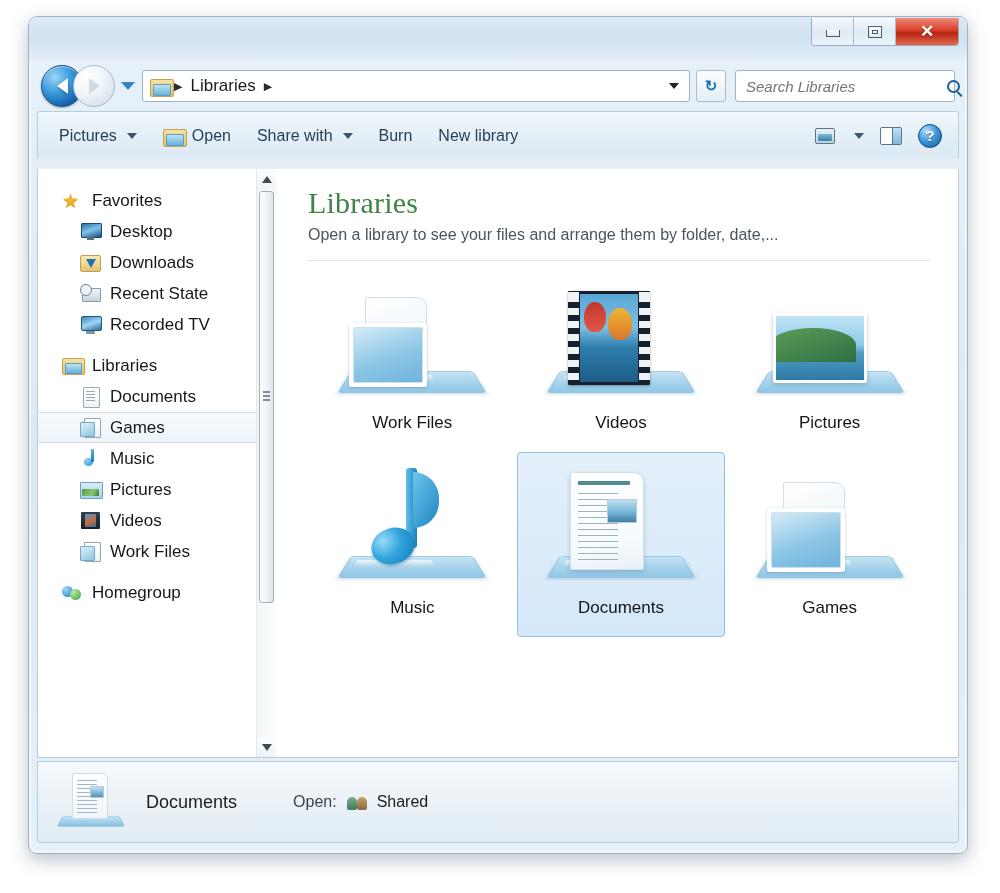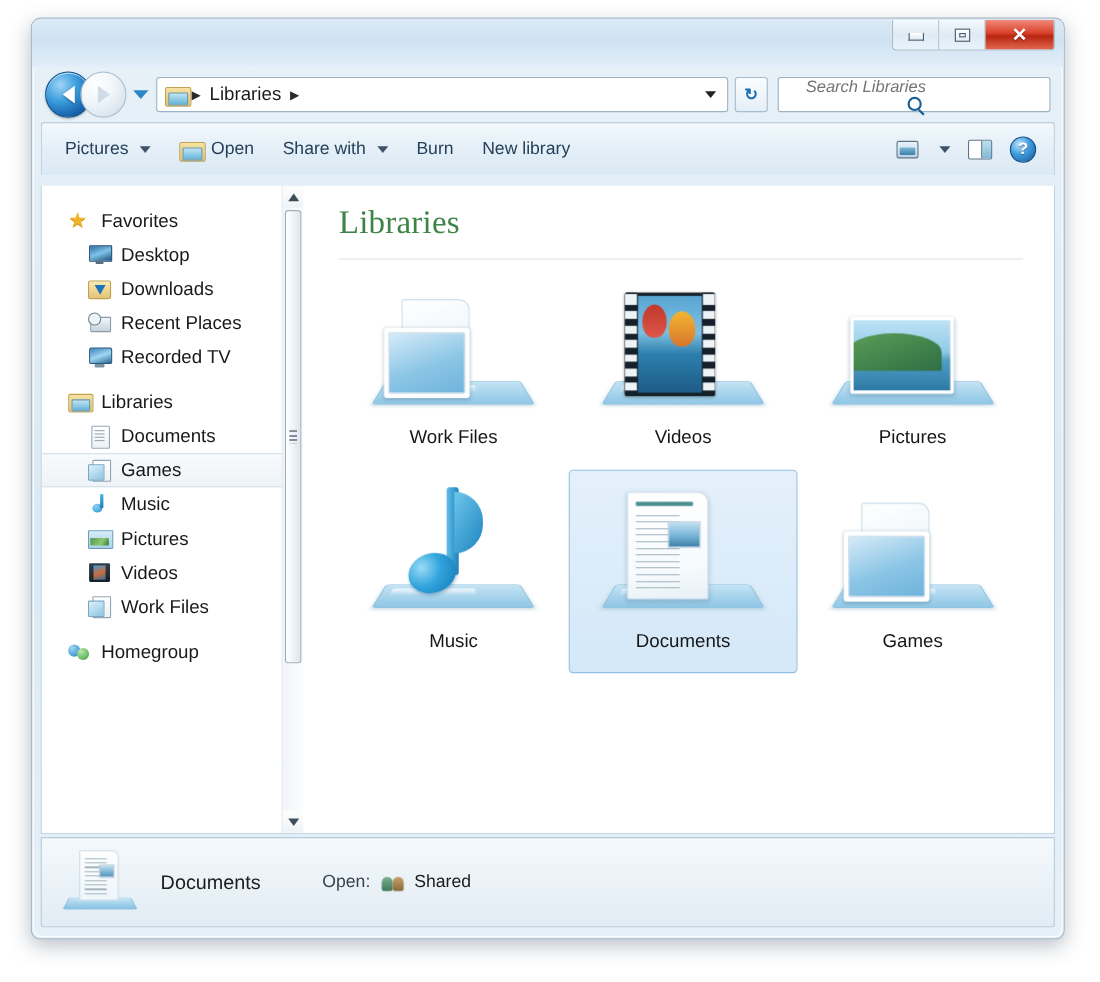--- a/index.html
+++ b/index.html
@@ -97,23 +97,23 @@
   }
   .tri-down { width:0;height:0;border-left:5px solid transparent;border-right:5px solid transparent;border-top:6px solid #222; }
   #refresh-btn {
     width: 30px; height: 32px; margin-left: 6px;
     border: 1px solid #a9bcca; border-radius: 3px;
     background: linear-gradient(180deg,#fbfdfe,#e4eef6);
     display: flex; align-items: center; justify-content: center;
     color: #1d6fb0; font-size: 15px; font-weight: bold;
   }
   #searchbox {
-    width: 248px; height: 32px; margin-left: 9px;
+    width: 220px; height: 32px; margin-left: 9px;
     border: 1px solid #9cb3c4; border-radius: 3px; background: #fff;
-    display: flex; align-items: center; padding: 0 6px 0 10px; flex-direction: column;
+    display: flex; align-items: center; padding: 0 6px 0 10px;
   }
   #search-input {
     flex: 1 1 auto; border: none; outline: none; background: transparent;
     font-family: "Liberation Sans", sans-serif; font-size: 15px;
     font-style: italic; color: #8b8b8b;
   }
   .mag { width: 13px; height: 13px; border: 2px solid #1c5f92; border-radius: 50%;
          position: relative; flex: 0 0 auto; margin-right:4px; }
   .mag::after { content:""; position:absolute; right:-5px; bottom:-4px; width:7px;height:2px;
                 background:#1c5f92; transform: rotate(45deg); border-radius:1px;}
@@ -447,21 +447,21 @@
         <div class="nav-row child">
           <span class="nav-ico ico-desktop"></span>
           <span>Desktop</span>
         </div>
         <div class="nav-row child">
           <span class="nav-ico ico-download"></span>
           <span>Downloads</span>
         </div>
         <div class="nav-row child">
           <span class="nav-ico ico-recent"></span>
-          <span>Recent Places</span>
+          <span>Recent State</span>
         </div>
         <div class="nav-row child">
           <span class="nav-ico ico-tv"></span>
           <span>Recorded TV</span>
         </div>
       </div>
 
       <div class="nav-group">
         <div class="nav-row">
           <span class="nav-ico ico-libs"></span>
@@ -508,20 +508,21 @@
           <span class="grip"></span>
         </div>
         <div class="sb-arrow" id="sb-down">
           <span class="sb-dn"></span>
         </div>
       </div>
     </div>
 
     <div id="content">
       <div id="lib-title">Libraries</div>
+      <div id="lib-sub">Open a library to see your files and arrange them by folder, date,...</div>
       <div id="hdr-rule"></div>
 
       <div id="tiles">
 
         <div class="tile">
           <div class="libicon">
             <div class="ped"></div>
             <div class="gl-paper"></div>
             <div class="gl-screen">
                 <span></span>

